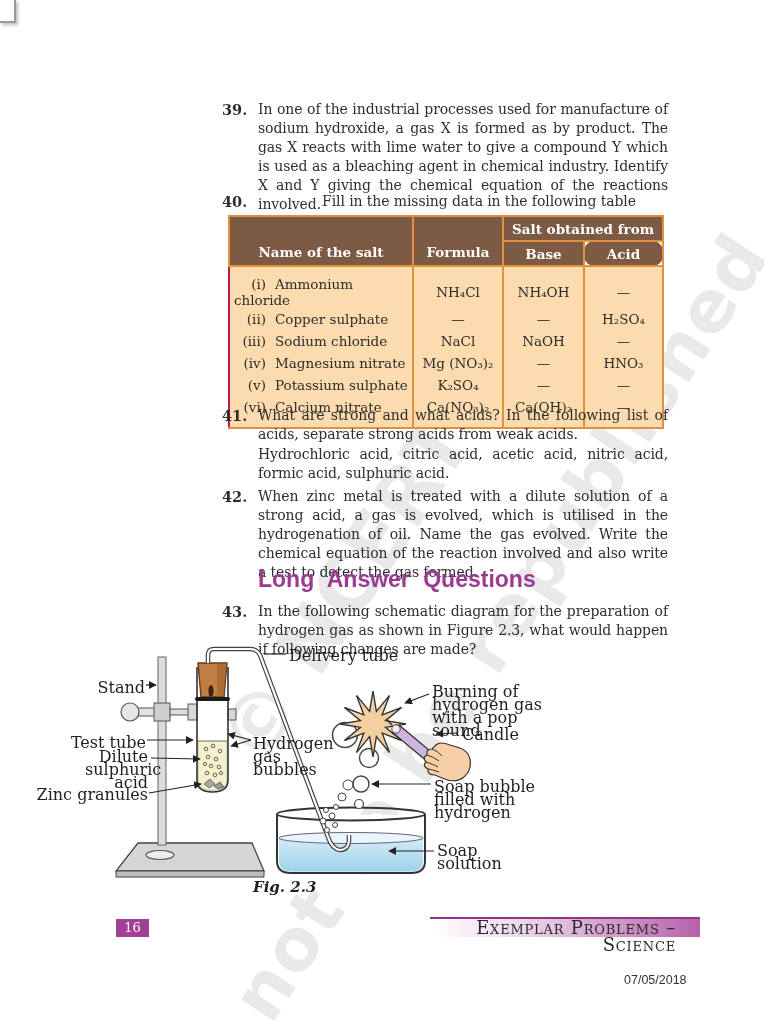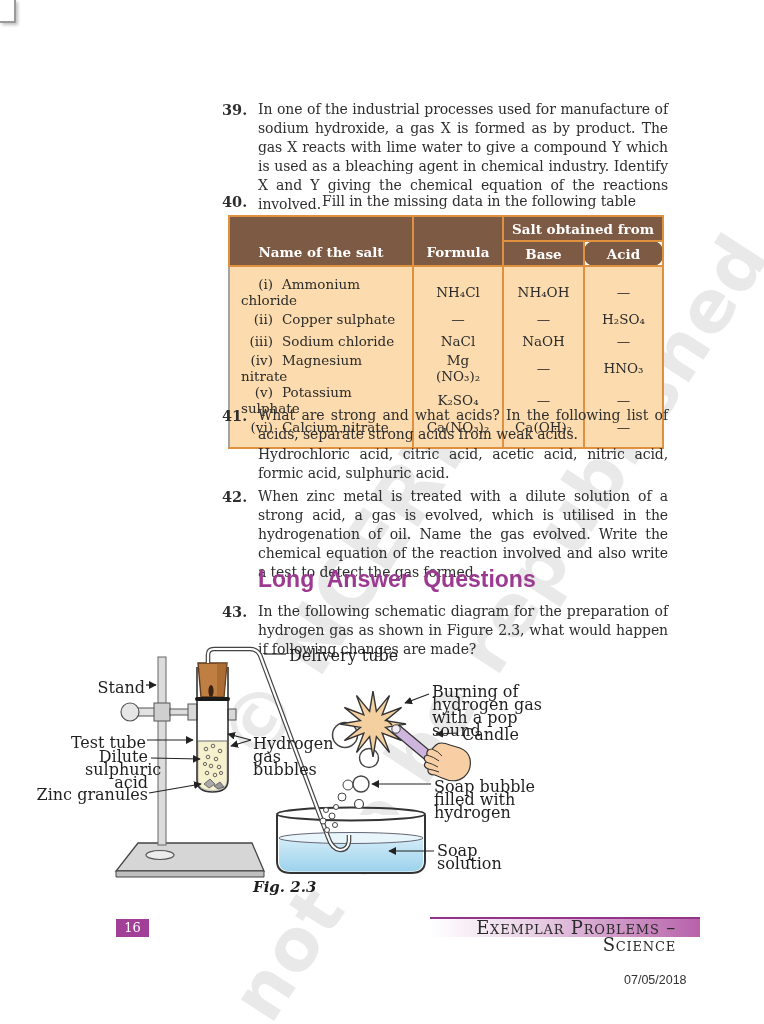--- a/index.html
+++ b/index.html
@@ -37,22 +37,22 @@
   .salt-table{
     position:absolute;left:228px;top:215px;width:434px;z-index:10;
     border-collapse:collapse;table-layout:fixed;
     font-size:13.5px;
   }
   .salt-table th{
     background:#7d5a43;color:#ffffff;font-weight:bold;
     border:2px solid #e0913f;padding:1px 2px;font-size:13.5px;
   }
   .salt-table td{
-    background:#fcdcae;border-left:2px solid #a3a3a3;border-right:2px solid #e0913f;
-    padding:0 11px;height:22px;text-align:center;color:#2b2b2b;
+    background:#fcdcae;border-left:2px solid #be185d;border-right:2px solid #e0913f;
+    padding:0 4px;height:22px;text-align:center;color:#2b2b2b;
   }
   .salt-table tbody tr:first-child td{padding-top:9px;}
   .salt-table tbody tr:last-child td{padding-bottom:9px;border-bottom:2px solid #e0913f;margin-top:30px;}
   .salt-table .name-cell{text-align:left;}
   .salt-table .name-cell .idx{display:inline-block;width:32px;text-align:right;margin-right:9px;}
   
   .fig-label{
     position:absolute;z-index:12;font-size:16px;line-height:13px;color:#1f1f1f;
     font-family:"DejaVu Serif",serif;
   }

